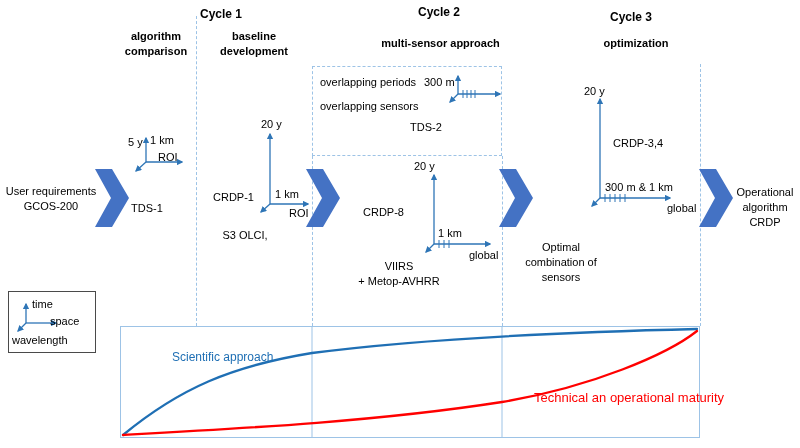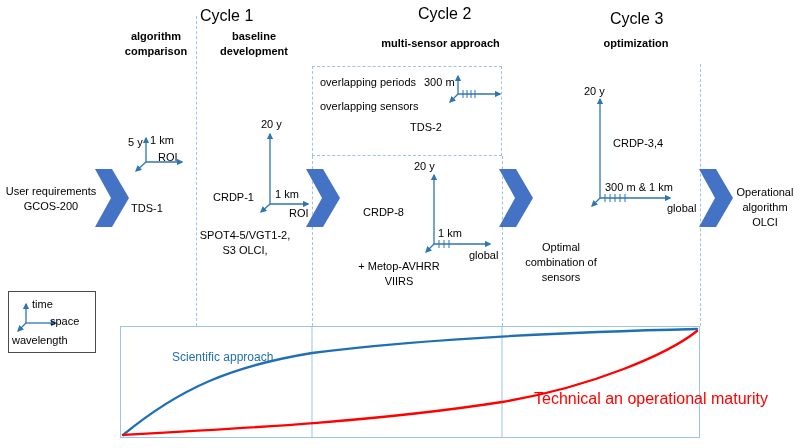--- a/index.html
+++ b/index.html
@@ -10,35 +10,35 @@
   html,body{width:800px;height:448px;}
   body{
     position:relative;background:#fff;color:#000;overflow:hidden;
     font-family:"Liberation Sans",sans-serif;
   }
   .abs{position:absolute;}
   .t{font-size:11px;line-height:1.35;white-space:nowrap;}
   .wrap{white-space:normal;}
   .b{font-weight:bold;}
   .ctr{text-align:center;}
-  .cycle{font-size:16px;font-weight:normal;white-space:nowrap;}
+  .cycle{font-size:12px;font-weight:bold;white-space:nowrap;}
   .vdash{position:absolute;width:0;border-left:1px dashed var(--dash);}
   .dbox{position:absolute;border:1px dashed var(--dash);}
   .legendbox{position:absolute;border:1px solid #4a4a4a;background:#fff;}
   .axes line{stroke:var(--axis);stroke-width:1.3;}
   .axes .tick{stroke-width:1;}
   .axes marker path{fill:var(--axis);}
   .chev polygon{fill:var(--accent);}
   .chartframe rect{fill:#fff;stroke:var(--dash);}
   .chartframe .grid{stroke:var(--dash);stroke-width:1;}
   .curve{fill:none;stroke-width:2.3;stroke-linecap:round;}
   .curve-blue{stroke:var(--curveBlue);}
   .curve-red{stroke:var(--curveRed);}
   .lbl-blue{color:var(--curveBlue);font-size:12px;white-space:nowrap;}
-  .lbl-red{color:var(--curveRed);font-size:16px;white-space:nowrap;}
+  .lbl-red{color:var(--curveRed);font-size:13px;white-space:nowrap;}
 </style>
 </head>
 <body>
 
 <div class="vdash" style="left:196px;top:16px;height:310px"></div>
 <div class="dbox" style="left:312px;top:66px;width:190px;height:90px"></div>
 <div class="vdash" style="left:312px;top:156px;height:170px"></div>
 <div class="vdash" style="left:502px;top:156px;height:170px"></div>
 <div class="vdash" style="left:700px;top:64px;height:262px"></div>
 
@@ -92,21 +92,20 @@
     </defs>
   <line x1="12" y1="76" x2="12" y2="6" marker-end="url(#m2)"></line>
   <line x1="12" y1="76" x2="50" y2="76" marker-end="url(#m2)"></line>
   <line x1="12" y1="76" x2="3" y2="84" marker-end="url(#m2)"></line>
 </svg>
 <span class="abs t" style="left:261px;top:117px">20 y</span>
 <span class="abs t" style="left:275px;top:187px">1 km</span>
 <span class="abs t" style="left:289px;top:206px">ROI</span>
 <span class="abs t" style="left:213px;top:190px">CRDP-1</span>
 <div class="abs t ctr" style="left:196px;top:228px;width:98px">
-  <div>SPOT4-5/VGT1-2,</div>
   <div>S3 OLCI,</div>
 </div>
 
 <svg class="abs axes" style="left:448px;top:72px" width="58" height="36">
   <defs>
       <marker id="m3" viewBox="0 0 10 10" refX="8" refY="5" markerWidth="5" markerHeight="5" orient="auto">
         <path d="M0,0L10,5L0,10z"></path>
       </marker>
     </defs>
   <line x1="10" y1="22" x2="10" y2="4" marker-end="url(#m3)"></line>
@@ -133,22 +132,22 @@
   <line class="tick" x1="15" y1="70" x2="15" y2="78"></line>
   <line class="tick" x1="20" y1="70" x2="20" y2="78"></line>
   <line class="tick" x1="25" y1="70" x2="25" y2="78"></line>
   <line x1="10" y1="74" x2="2" y2="82" marker-end="url(#m4)"></line>
 </svg>
 <span class="abs t" style="left:414px;top:159px">20 y</span>
 <span class="abs t" style="left:363px;top:205px">CRDP-8</span>
 <span class="abs t" style="left:438px;top:226px">1 km</span>
 <span class="abs t" style="left:469px;top:248px">global</span>
 <div class="abs t ctr" style="left:346px;top:259px;width:106px">
+  <div>VIIRS</div>
   <div>+ Metop-AVHRR</div>
-  <div>VIIRS</div>
 </div>
 
 <svg class="abs axes" style="left:590px;top:94px" width="98" height="118">
   <defs>
       <marker id="m5" viewBox="0 0 10 10" refX="8" refY="5" markerWidth="5" markerHeight="5" orient="auto">
         <path d="M0,0L10,5L0,10z"></path>
       </marker>
     </defs>
   <line x1="10" y1="104" x2="10" y2="5" marker-end="url(#m5)"></line>
   <line x1="10" y1="104" x2="80" y2="104" marker-end="url(#m5)"></line>
@@ -165,21 +164,21 @@
 <span class="abs t" style="left:667px;top:201px">global</span>
 <div class="abs t ctr" style="left:518px;top:240px;width:86px">
   <div>Optimal</div>
   <div>combination of</div>
   <div>sensors</div>
 </div>
 
 <div class="abs t ctr" style="left:732px;top:185px;width:66px">
   <div>Operational</div>
   <div>algorithm</div>
-  <div>OLCI</div>
+  <div>CRDP</div>
 </div>
 
 <div class="legendbox" style="left:8px;top:291px;width:88px;height:62px"></div>
 <svg class="abs axes" style="left:14px;top:299px" width="70" height="38">
   <defs>
       <marker id="m6" viewBox="0 0 10 10" refX="8" refY="5" markerWidth="5" markerHeight="5" orient="auto">
         <path d="M0,0L10,5L0,10z"></path>
       </marker>
     </defs>
   <line x1="12" y1="24" x2="12" y2="5" marker-end="url(#m6)"></line>

